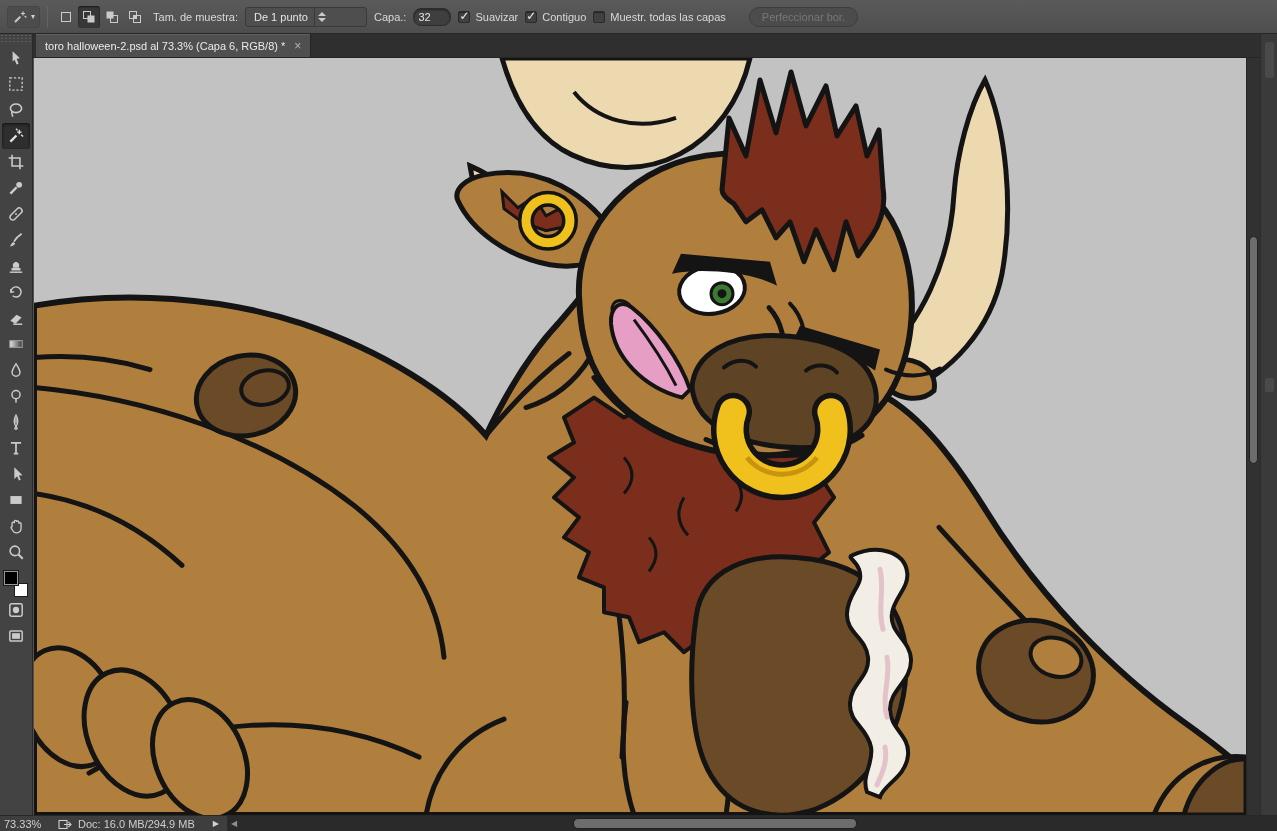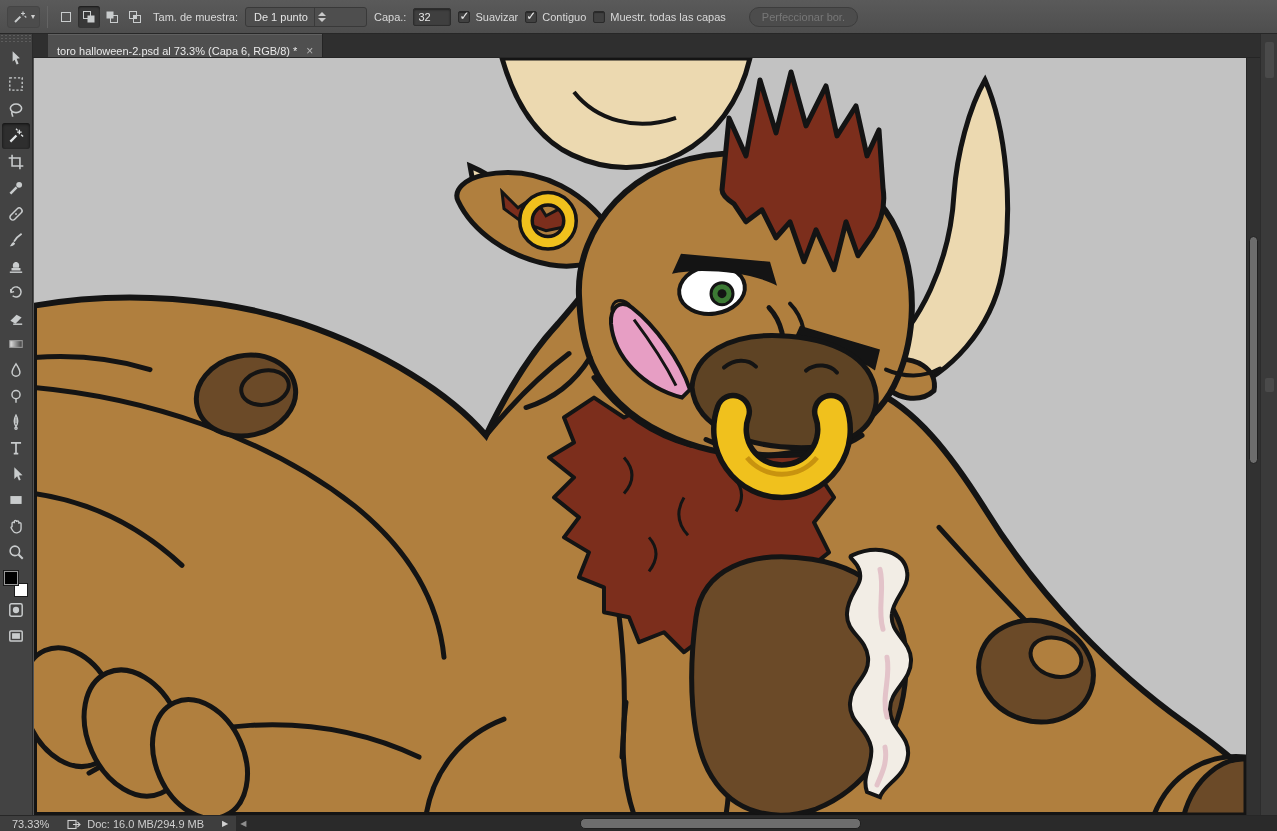--- a/index.html
+++ b/index.html
@@ -14,29 +14,29 @@
 .modes{display:flex;gap:1px}
 .mode{width:22px;height:22px;background:transparent;border:none;display:flex;align-items:center;justify-content:center;border-radius:3px}
 .mode.pressed{background:#383838;box-shadow:inset 0 1px 2px rgba(0,0,0,.6)}
 .lbl{white-space:nowrap}
 .combo{display:flex;align-items:center;height:20px;background:#4e4e4e;border:1px solid #393939;border-radius:3px;padding:0 2px 0 8px;gap:6px;min-width:122px;justify-content:flex-start}
 .combo-val{color:#e5e5e5}
 .spin{display:flex;flex-direction:column;gap:2px;padding:0 3px;border-left:1px solid #3a3a3a;height:100%;justify-content:center}
 .spin i{display:block;width:0;height:0;border-left:4px solid transparent;border-right:4px solid transparent}
 .spin .up{border-bottom:4px solid #c9c9c9}
 .spin .dn{border-top:4px solid #c9c9c9}
-.field{width:38px;height:18px;background:#3f3f3f;border:1px solid #2d2d2d;border-radius:2px;color:#e5e5e5;font-size:11px;padding:0 4px;font-family:inherit;box-shadow:inset 0 1px 2px rgba(0,0,0,.45)}
+.field{width:38px;height:18px;background:#3f3f3f;border:1px solid #2d2d2d;border-radius:8px;color:#e5e5e5;font-size:11px;padding:0 4px;font-family:inherit;box-shadow:inset 0 1px 2px rgba(0,0,0,.45)}
 .check{display:flex;align-items:center;gap:5px;white-space:nowrap}
 .box{width:12px;height:12px;background:#414141;border:1px solid #2a2a2a;border-radius:2px;position:relative;box-shadow:inset 0 1px 1px rgba(0,0,0,.4)}
 .tick{position:absolute;left:0;top:-3px;font-size:12px;color:#ececec;font-style:normal}
 .refine{margin-left:16px;height:20px;padding:0 12px;background:#4c4c4c;border:1px solid #3d3d3d;border-radius:10px;color:#777;font-size:11px;font-family:inherit}
 
 
 .tab-strip{position:absolute;left:33px;top:34px;right:17px;height:24px;background:#2f2f2f;border-bottom:1px solid #252525;display:flex;align-items:stretch;z-index:4}
-.tab{display:flex;align-items:flex-end;gap:9px;padding:0 9px;background:#4f4f4f;color:#eaeaea;font-size:11px;border-right:1px solid #242424;box-shadow:inset 0 1px 0 #606060;margin-left:15px}
+.tab{display:flex;align-items:center;gap:9px;padding:0 9px;background:#4f4f4f;color:#eaeaea;font-size:11px;border-right:1px solid #242424;box-shadow:inset 0 1px 0 #606060;margin-left:3px}
 .tab-close{color:#b5b5b5;font-size:12px;line-height:1}
 
 
 .toolbar{position:absolute;left:0;top:34px;width:33px;bottom:16px;background:#434343;border-right:1px solid #2a2a2a;display:flex;flex-direction:column;align-items:center;z-index:4}
 .grip{width:100%;height:9px;background-image:radial-gradient(#5d5d5d 1px,transparent 1.3px);background-size:4px 3px;margin-bottom:2px}
 .tool{width:28px;height:26px;display:flex;align-items:center;justify-content:center;border-radius:3px;background:transparent;border:none}
 .tool.selected{background:#2e2e2e;box-shadow:inset 0 1px 3px rgba(0,0,0,.7)}
 .swatches{position:relative;width:24px;height:26px;margin-top:6px}
 .sw-back{position:absolute;right:0;bottom:0;width:14px;height:14px;background:#fff;border:1px solid #1c1c1c}
 .sw-front{position:absolute;left:0;top:0;width:14px;height:14px;background:#000;border:1px solid #9a9a9a;box-shadow:0 0 0 1px #1c1c1c}
@@ -47,21 +47,21 @@
 
 
 .vscroll{position:absolute;left:1246px;top:58px;width:14px;height:757px;background:#313131;border-left:1px solid #262626;z-index:4}
 .vthumb{position:absolute;left:2px;top:178px;width:9px;height:228px;background:#6d6d6d;border:1px solid #1f1f1f;border-radius:5px}
 .right-strip{position:absolute;left:1260px;top:34px;width:17px;height:781px;background:#3a3a3a;border-left:1px solid #2c2c2c;z-index:4}
 .strip-block{margin:8px auto 0;width:9px;height:36px;background:#4a4a4a;border-radius:2px}
 .strip-block.small{height:14px;margin-top:300px}
 
 
 .status-row{position:absolute;left:0;top:815px;width:1277px;height:16px;background:#3e3e3e;border-top:1px solid #272727;display:flex;align-items:center;font-size:11px;color:#cfcfcf;z-index:6}
-.zoom{padding:0 12px;min-width:52px}
+.zoom{padding:0 4px;min-width:52px}
 .status-icon{margin:0 6px;display:flex}
 .doc{white-space:nowrap}
 .play{margin-left:18px;font-size:8px;color:#d2d2d2}
 .hscroll{flex:1;align-self:stretch;margin-left:8px;background:#2a2a2a;position:relative;display:flex;align-items:center}
 .hleft{font-size:8px;color:#8f8f8f;padding:0 4px}
 .hthumb{position:absolute;left:33%;width:27%;top:2px;bottom:2px;background:#6d6d6d;border:1px solid #1f1f1f;border-radius:5px}
 </style>
 </head>
 <body>
 

